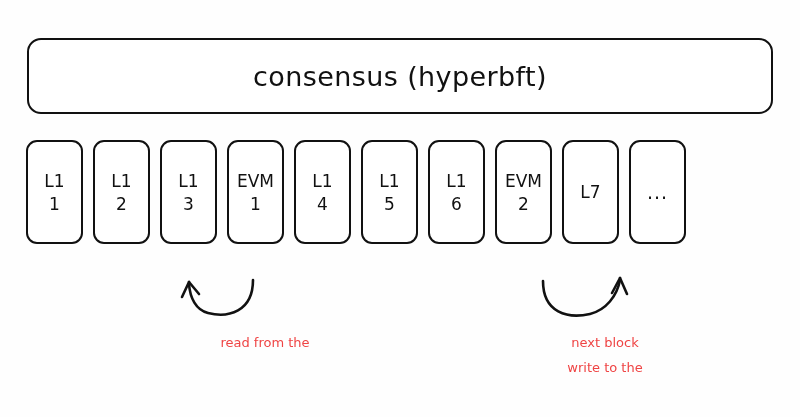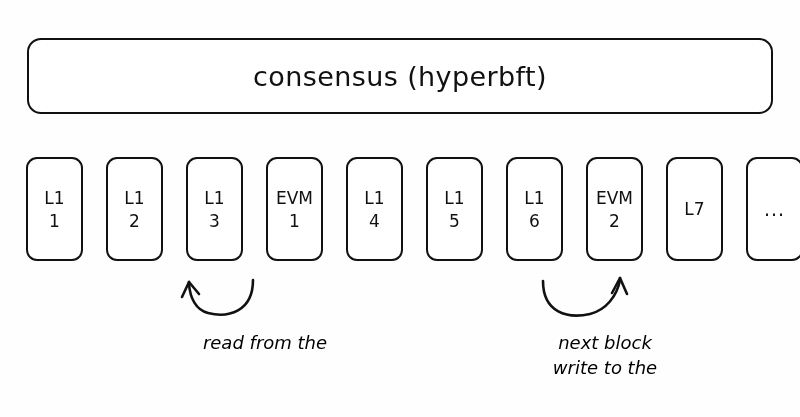--- a/index.html
+++ b/index.html
@@ -39,25 +39,25 @@
     font-size: 27px;
     letter-spacing: 0.4px;
     color: #111111;
     white-space: nowrap;
   }
 
   
   .block-row {
     position: absolute;
     left: 26px;
-    top: 157px;
+    top: 140px;
     width: 748px;
     height: 104px;
     display: flex;
-    gap: 23px;
+    gap: 10px;
   }
   .block {
     box-sizing: border-box;
     flex: 0 0 auto;
     width: 57px;
     height: 104px;
     border: 2.2px solid #111111;
     border-radius: 11px;
     background: #ffffff;
     display: flex;
@@ -90,25 +90,24 @@
     height: 48px;
   }
   .annotation svg {
     position: absolute;
     left: 0;
     top: 0;
     overflow: visible;
   }
   .caption-line {
     font-family: "DejaVu Sans", sans-serif;
-    font-size: 18px;
+    font-size: 13px;
     line-height: 25px;
-    color: #000000;
+    color: #ef4444;
     white-space: nowrap;
-    font-style: italic;
   }
 
   #annotation-read {
     left: 120px;
     top: 272px;
     width: 290px;
   }
   #annotation-write {
     left: 460px;
     top: 272px;

